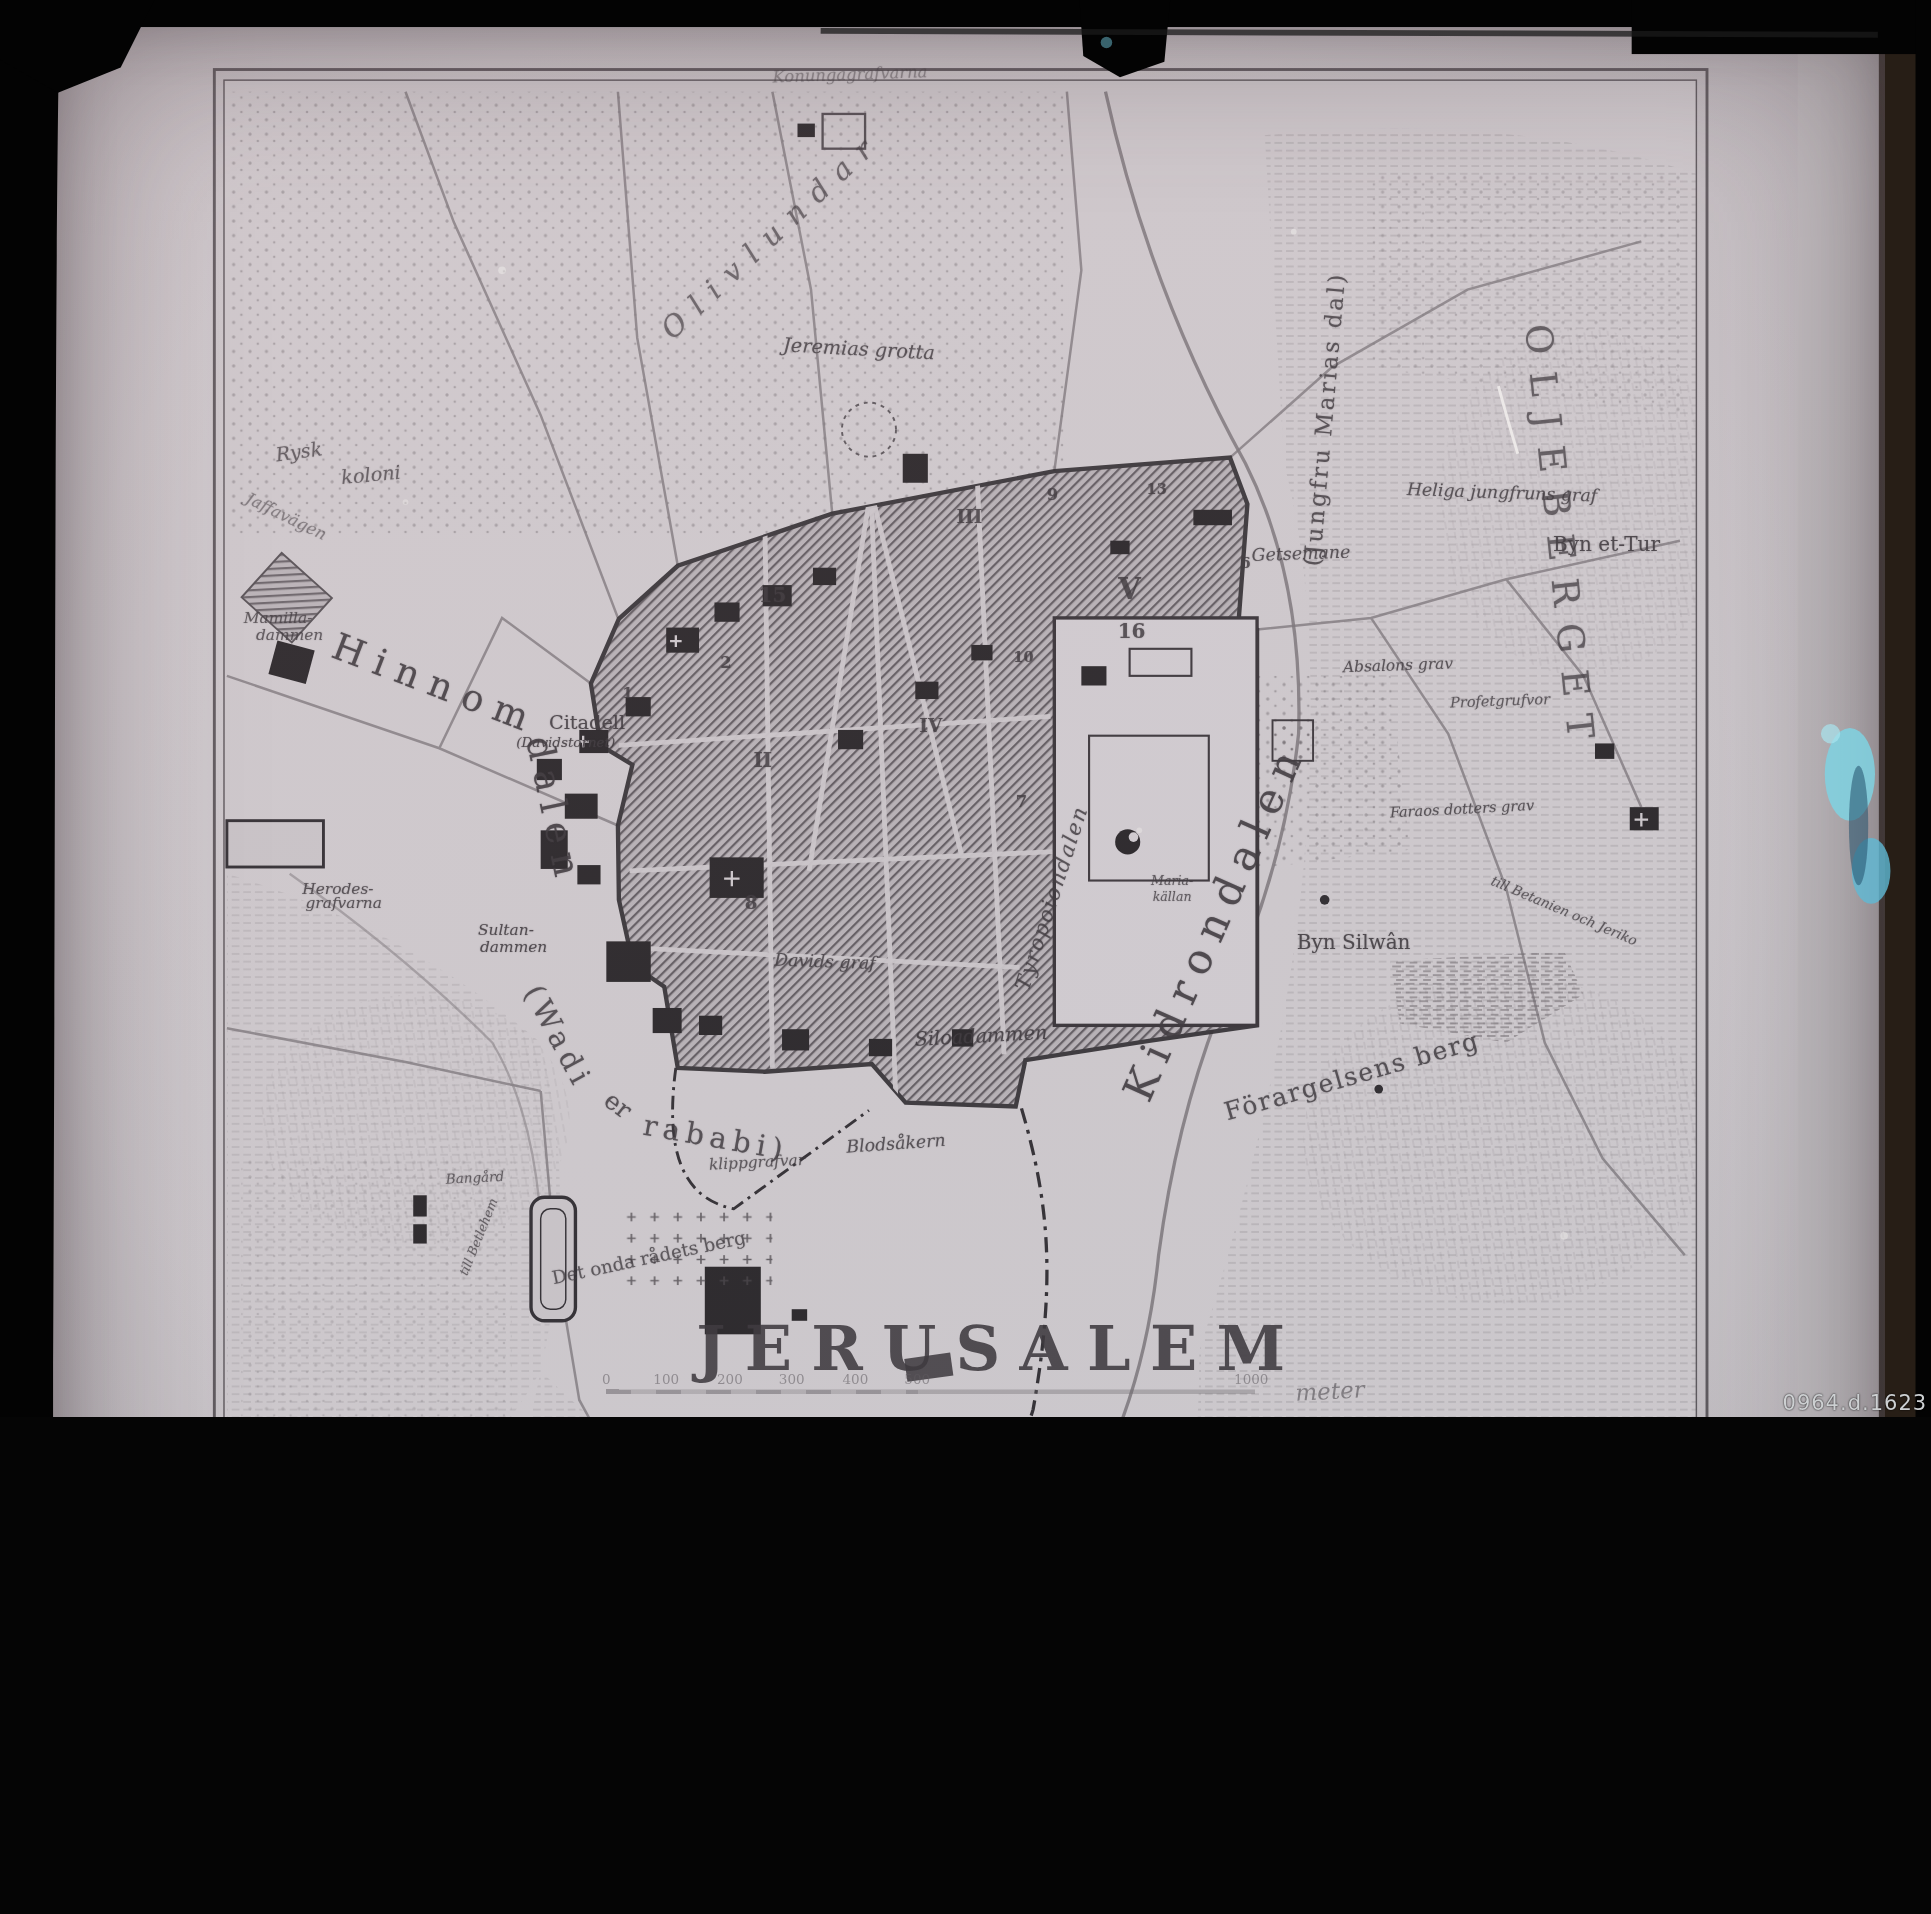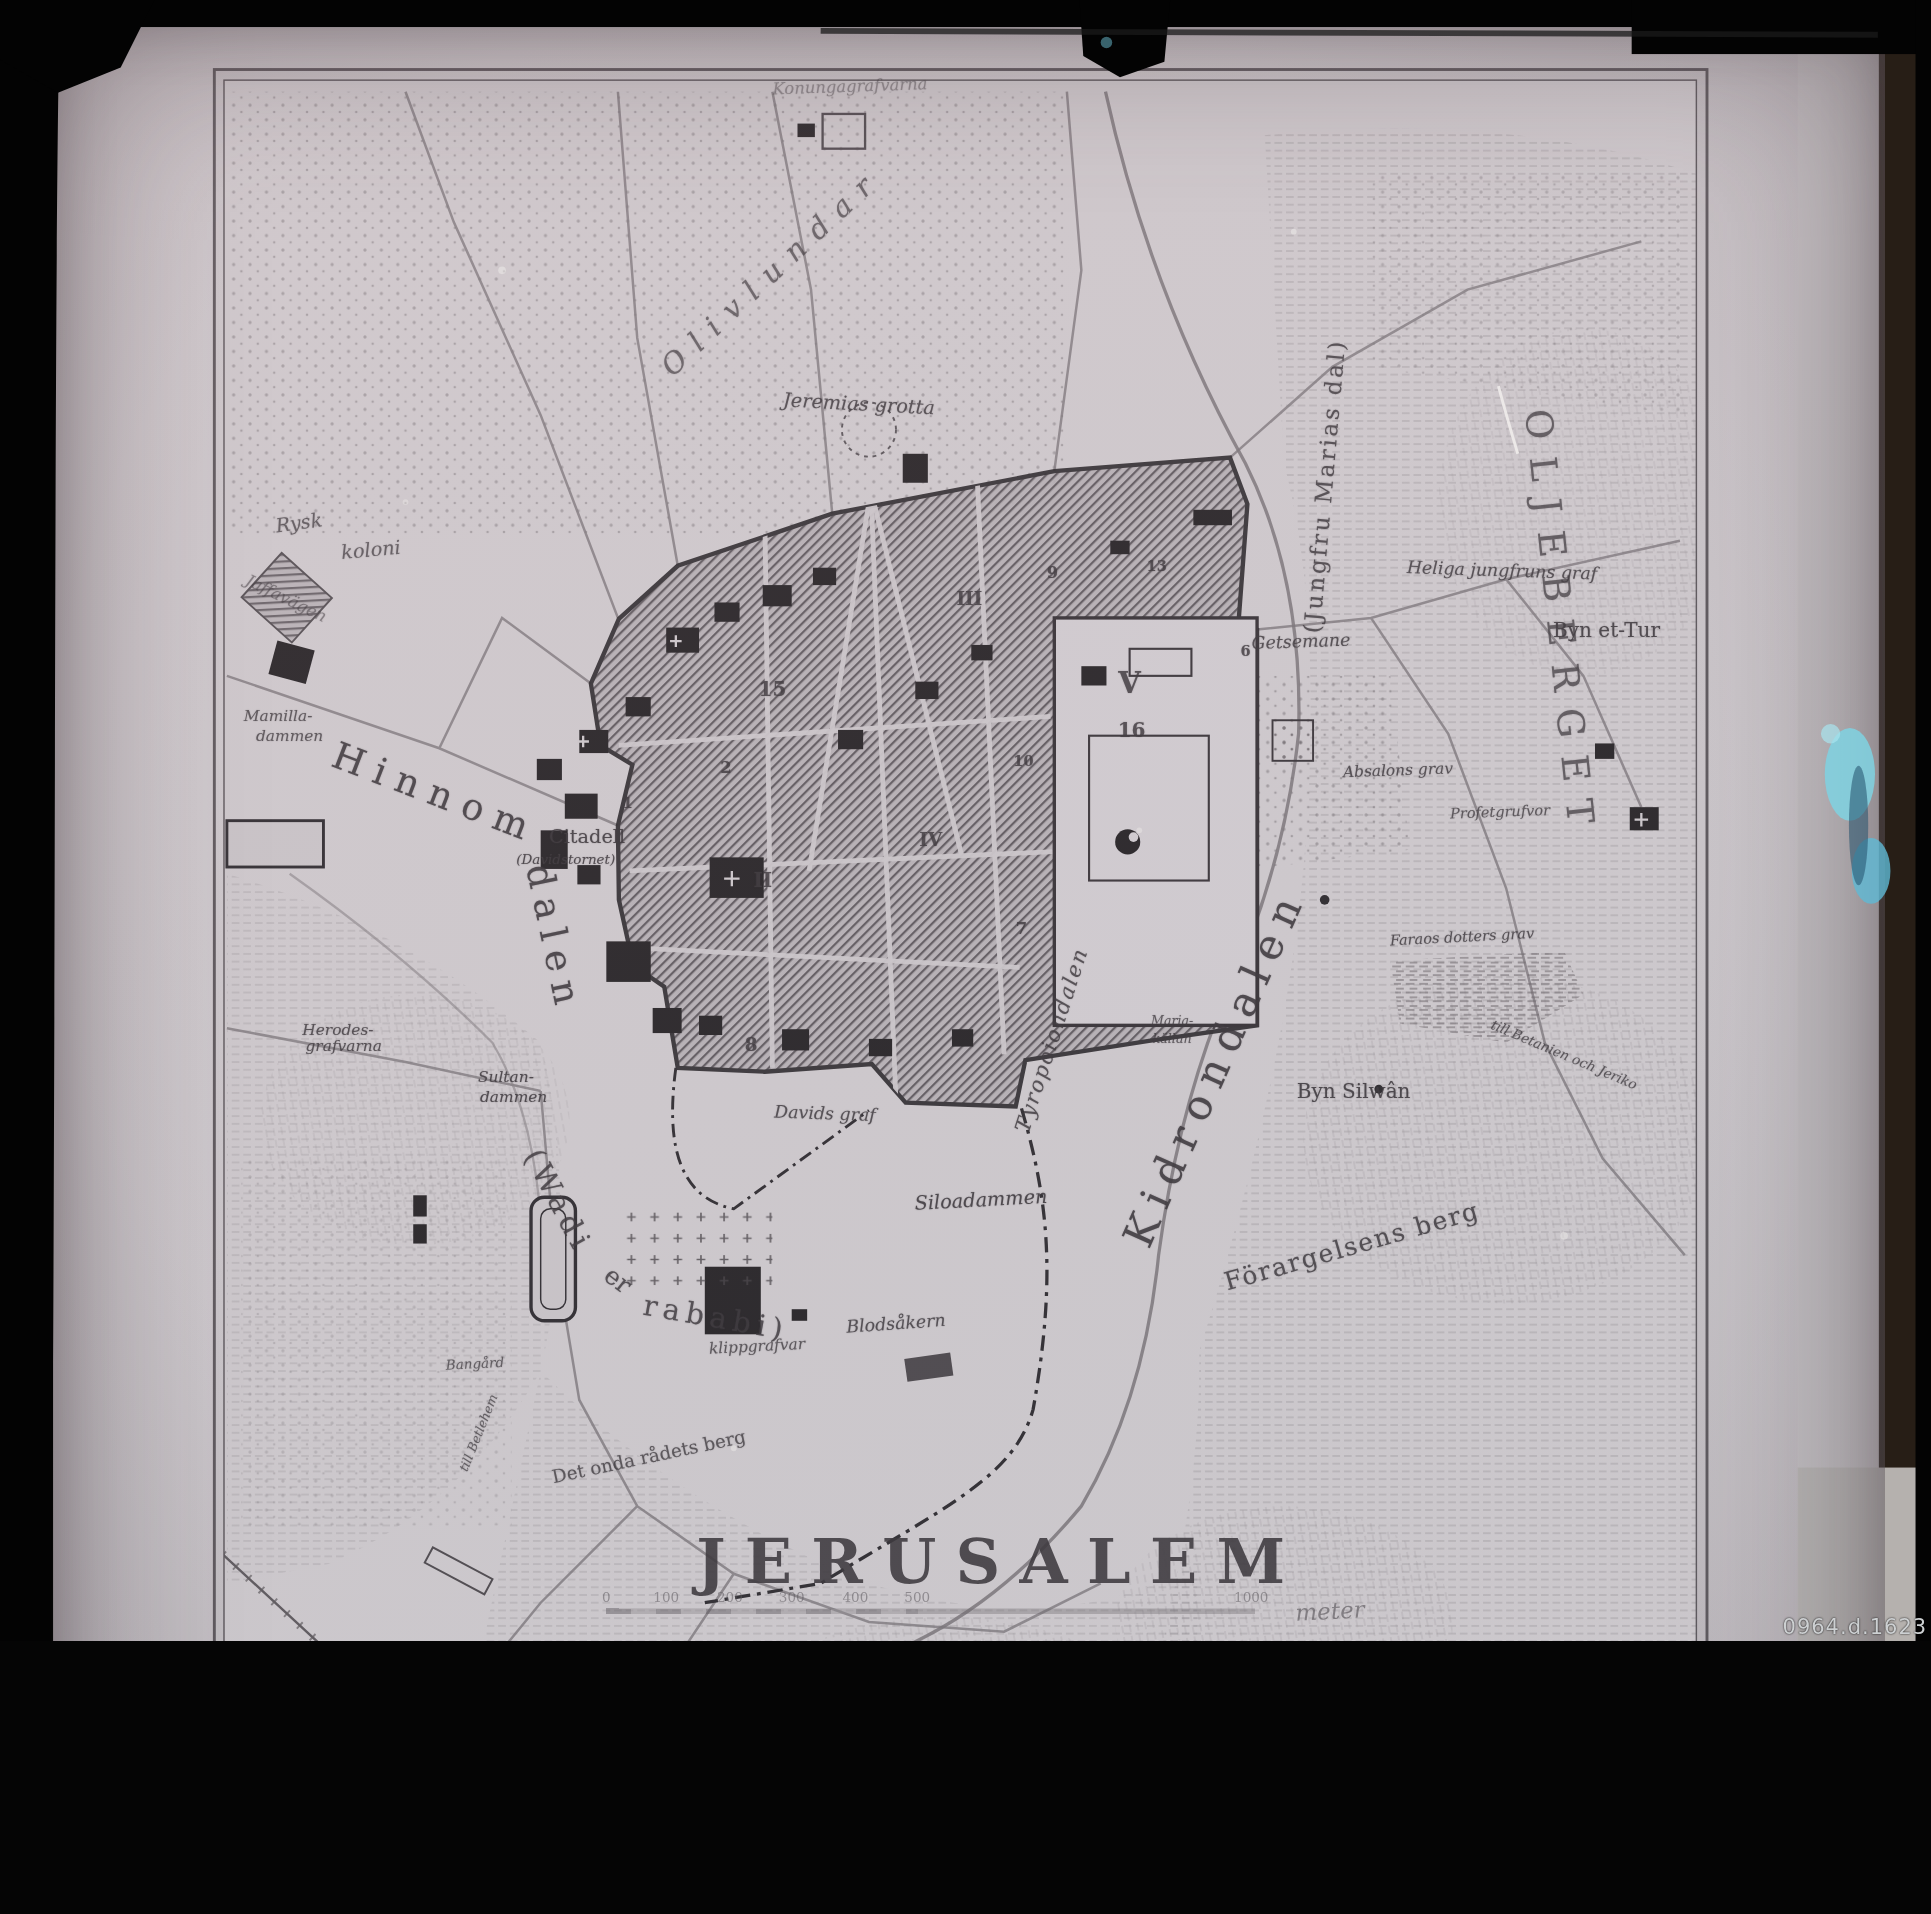--- a/index.html
+++ b/index.html
@@ -1,16 +1,16 @@
 <!DOCTYPE html>
 <html><head>
 <meta charset="utf-8">
 <style>
   html,body{margin:0;padding:0;background:#050505;}
-  #stage{position:relative;width:1931px;height:1641px;overflow:hidden;background:#060606;
+  #stage{position:relative;width:1931px;height:1417px;overflow:hidden;background:#060606;
          font-family:"DejaVu Serif","Liberation Serif",serif;}
   svg.art{position:absolute;inset:0;display:block;}
   #labels-layer{position:absolute;inset:0;pointer-events:none;}
   .lab{position:absolute;color:#241e22;white-space:nowrap;
        text-shadow:0 0 1.4px rgba(40,34,38,.55);line-height:1;}
   #map-title{position:absolute;left:51.8%;top:95.1%;transform:translate(-50%,-50%);
        font-size:62px;letter-spacing:19.3px;font-weight:600;color:#231d21;opacity:.88;white-space:nowrap;}
   #scale-layer{position:absolute;inset:0;pointer-events:none;}
   .tick{position:absolute;transform:translate(-50%,-50%);font-size:13.5px;color:#4a4448;opacity:.55;}
   #scale-bar{position:absolute;left:31.4%;top:98.0%;width:33.6%;height:4.8px;opacity:.45;

